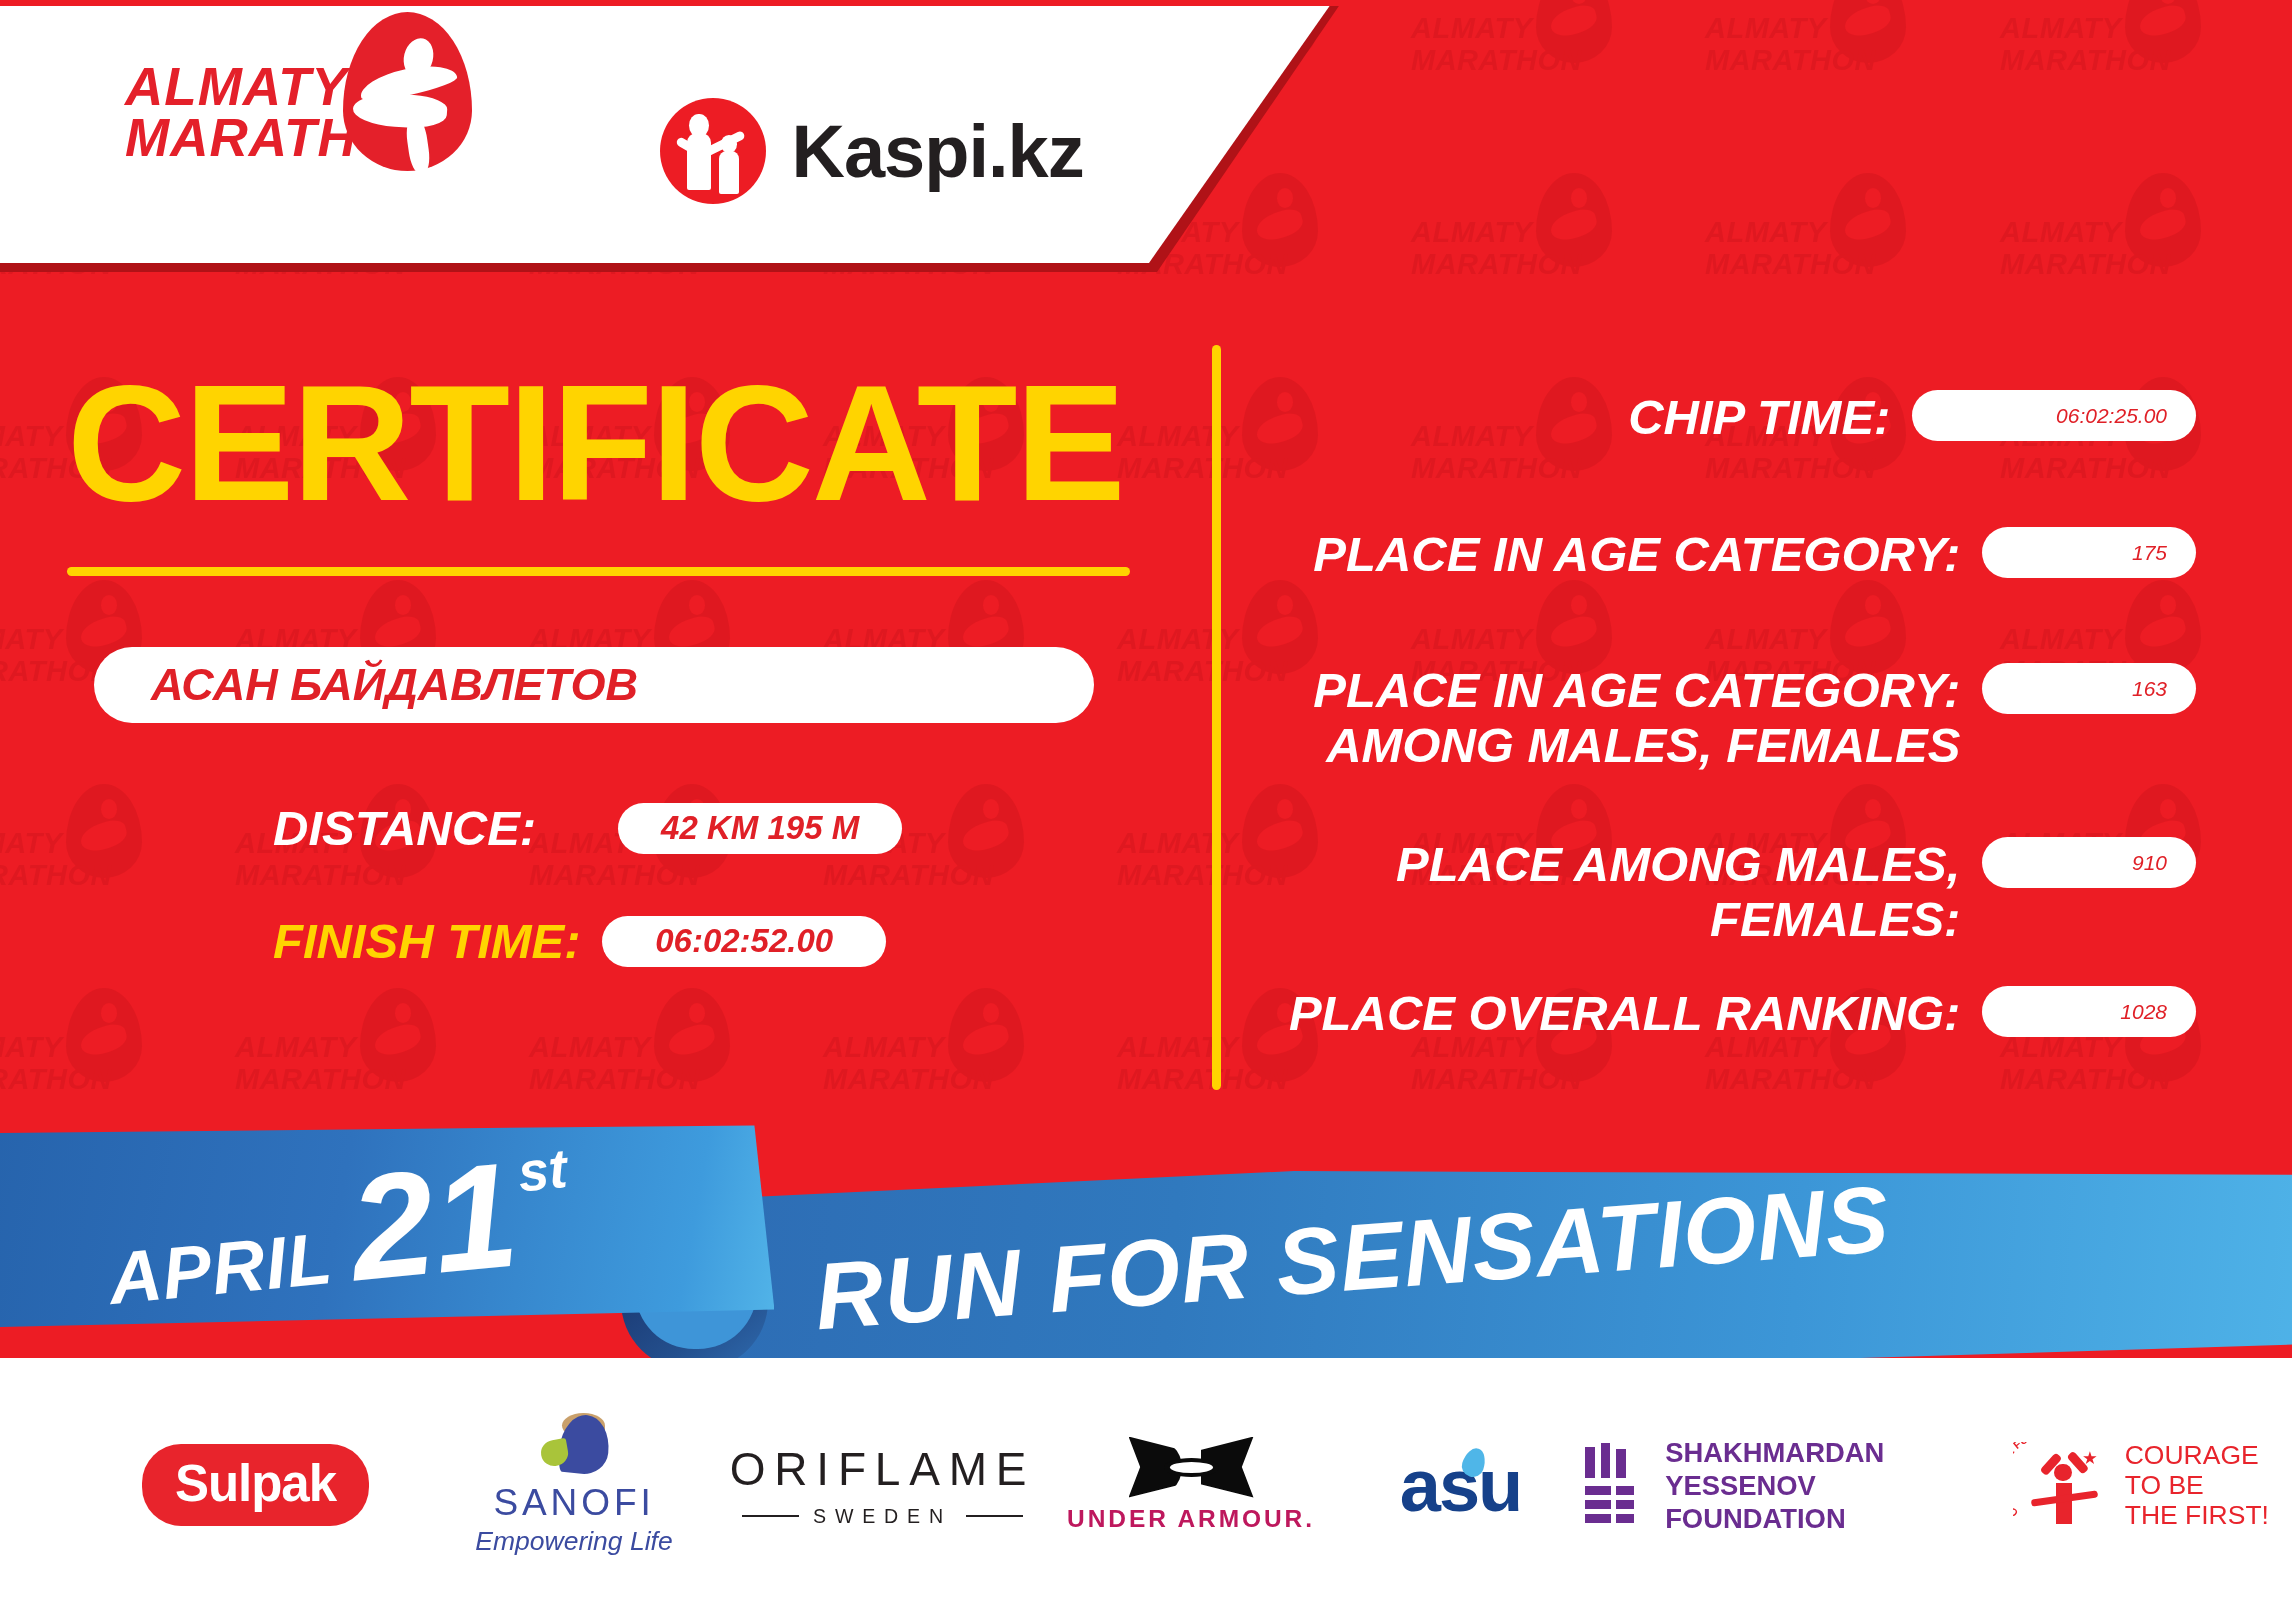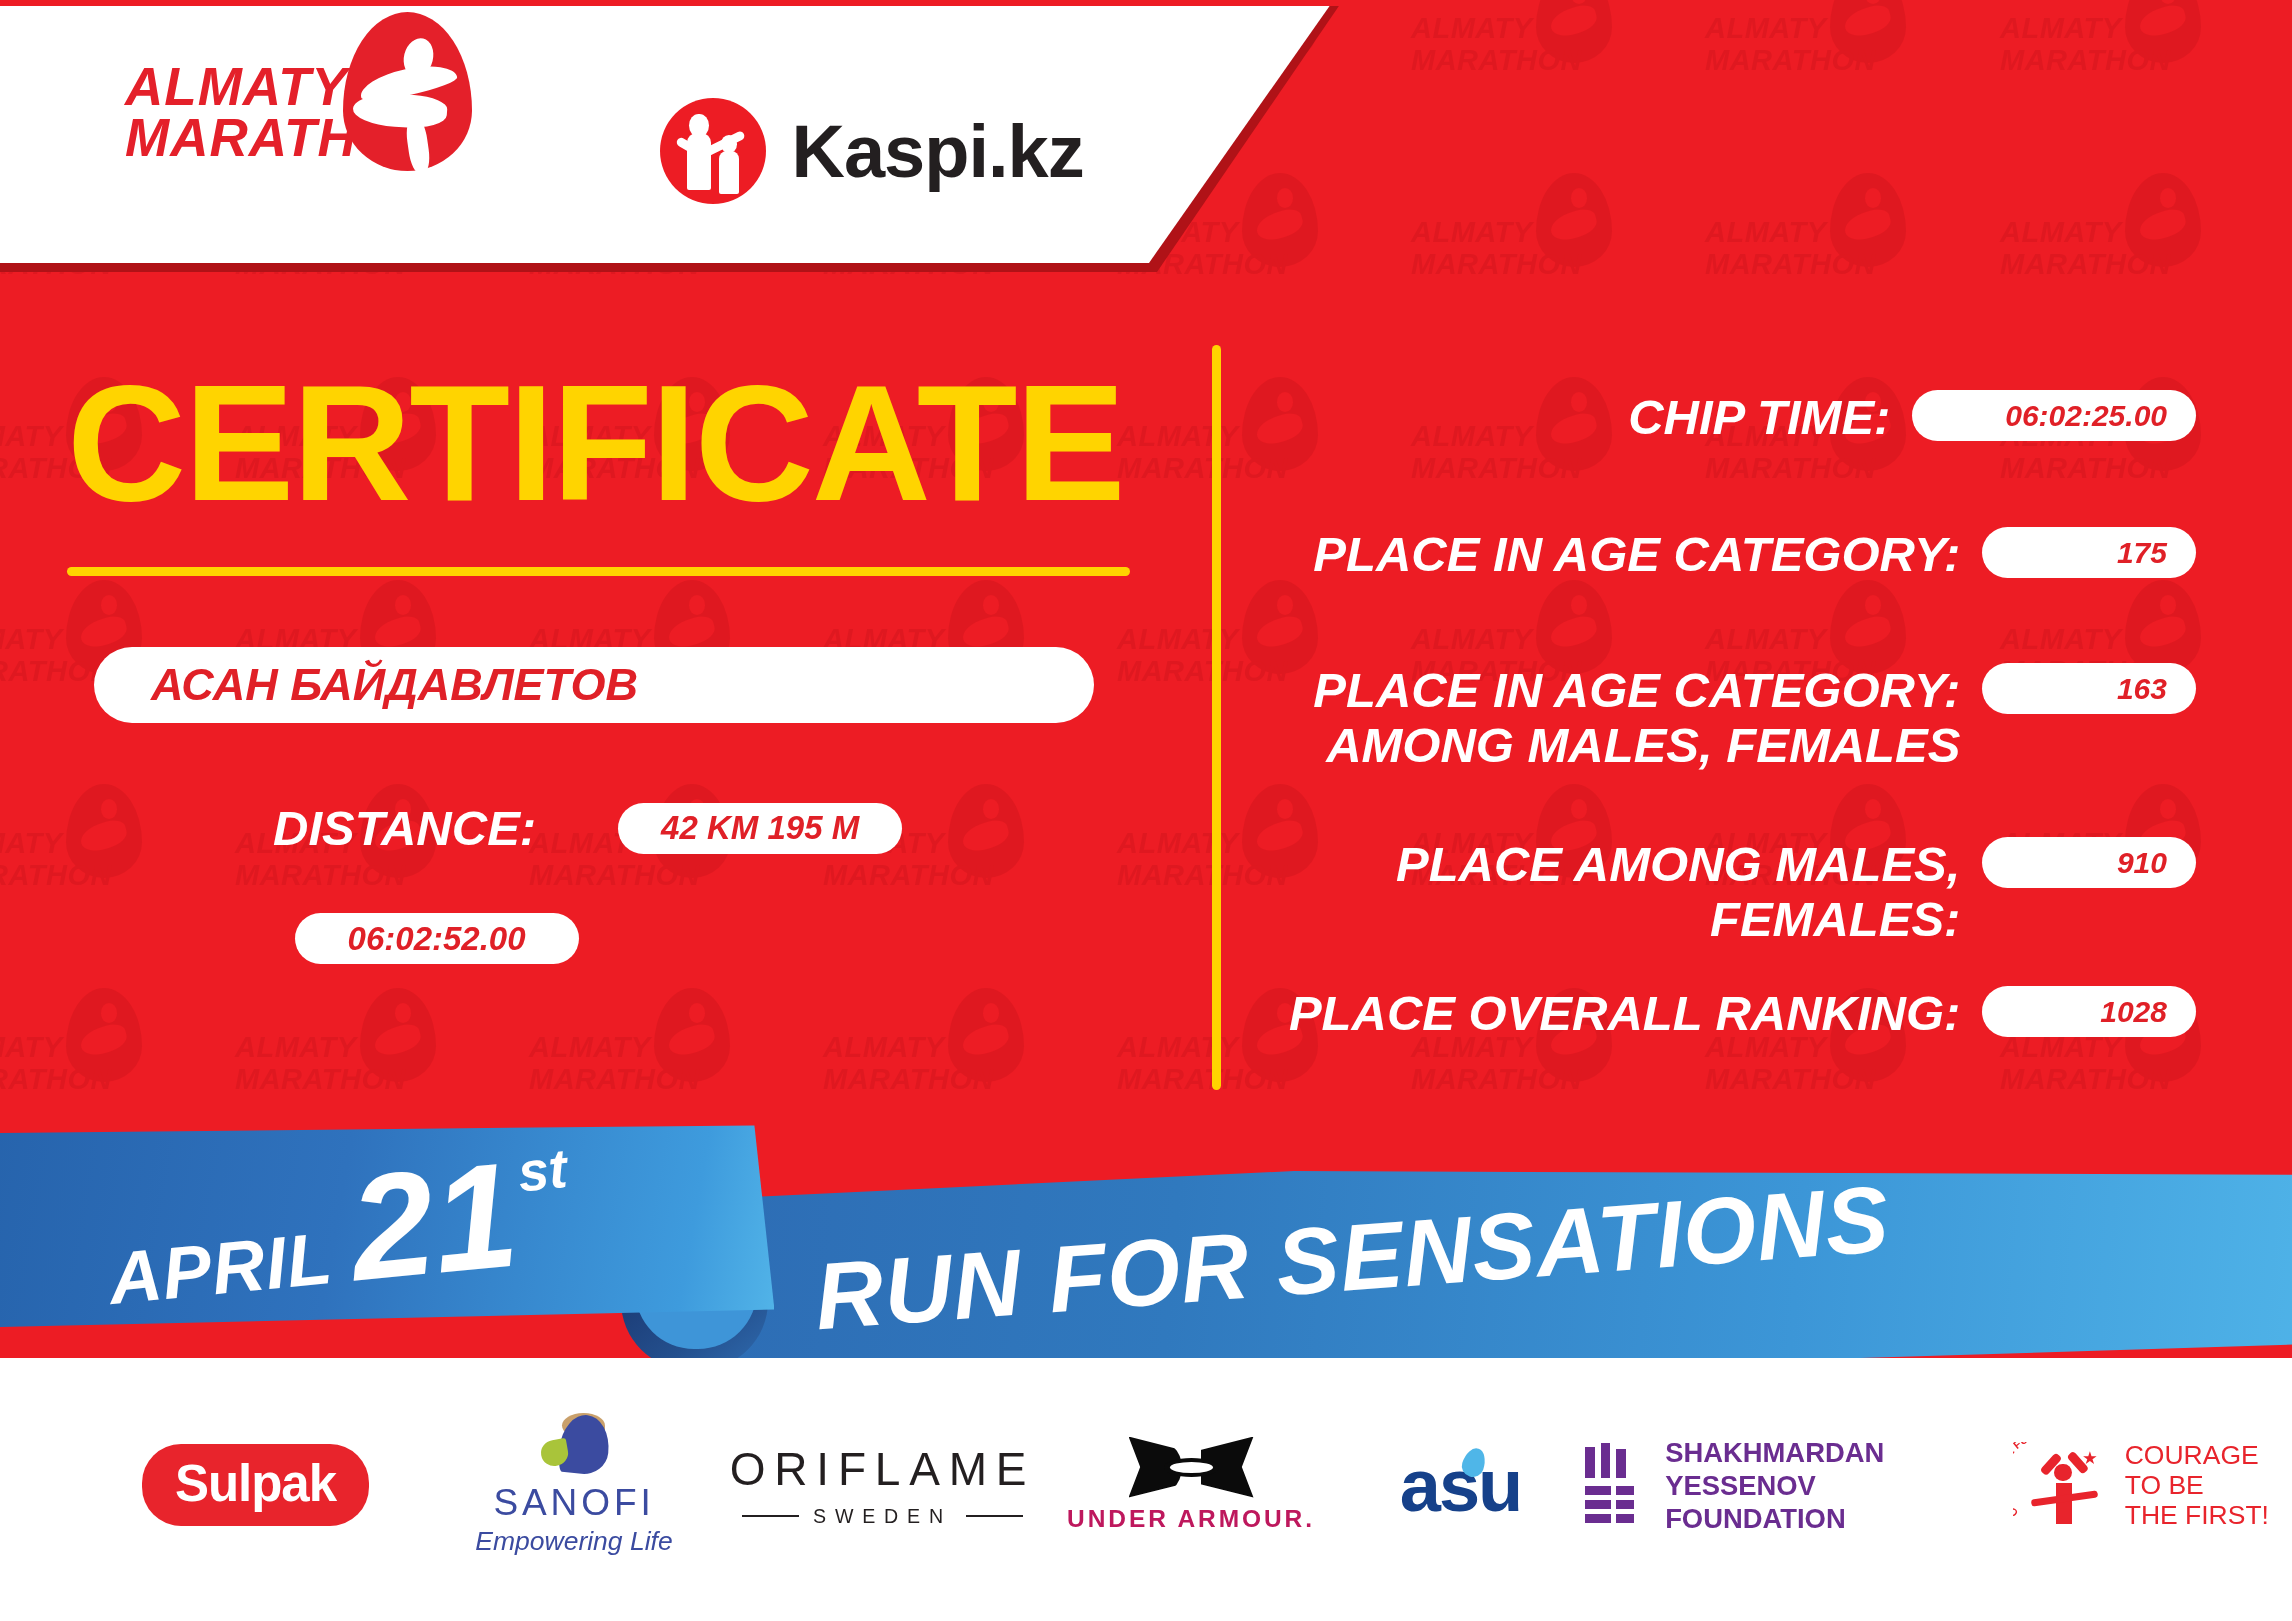--- a/index.html
+++ b/index.html
@@ -147,21 +147,21 @@
     color:#FFFFFF; font-weight:900; font-style:italic; font-size:49px;
     line-height:55px; letter-spacing:0px; text-align:right; flex:1;
     font-family:"Liberation Sans", sans-serif;
   }
   .r-pill{
     background:#fff; border-radius:25.5px; height:51px; width:214px; flex:0 0 214px;
     margin-left:21.6px; display:flex; align-items:center; justify-content:flex-end;
     padding-right:29px;
   }
   .r-pill span{
-    color:#E02027; font-weight:700; font-style:italic; font-size:30px;
+    color:#E02027; font-weight:400; font-style:italic; font-size:21px;
     white-space:nowrap;
   }
   #r-chip{ top:390px; }
   #r-chip .r-pill{ width:284px; flex:0 0 284px; }
   #r-age{ top:527px; }
   #r-agemf{ top:663px; }
   #r-males{ top:837px; }
   #r-overall{ top:986px; }
 
   
@@ -568,20 +568,21 @@
     </div>
 
     <div class="kv-row" id="row-distance">
       <div class="kv-label white">DISTANCE:</div>
       <div class="kv-pill">
         <span>42 KM 195 M</span>
       </div>
     </div>
 
     <div class="kv-row" id="row-finish">
+      <div class="kv-label yellow">FINISH TIME:</div>
       <div class="kv-pill">
         <span>06:02:52.00</span>
       </div>
     </div>
   </div>
 
   <div class="vdiv"></div>
 
   <div class="right-col">
 

